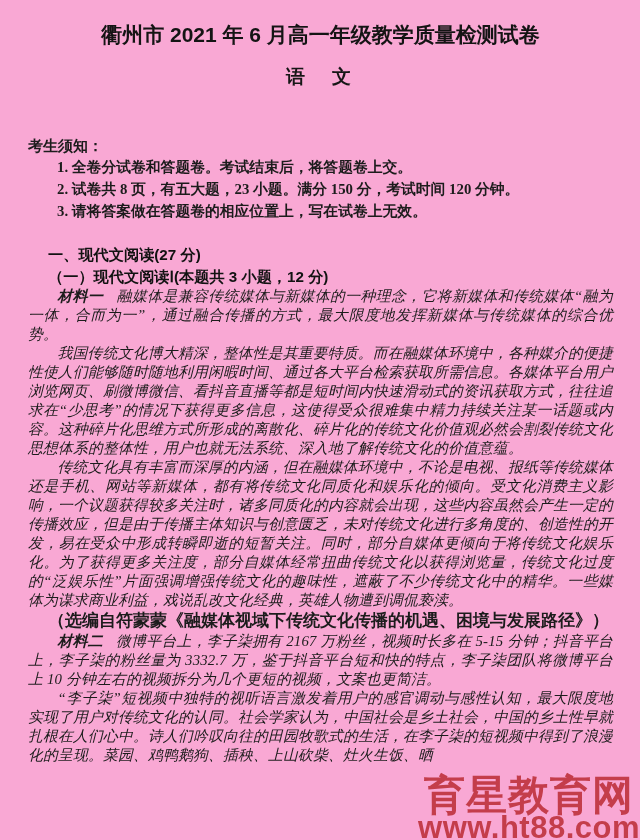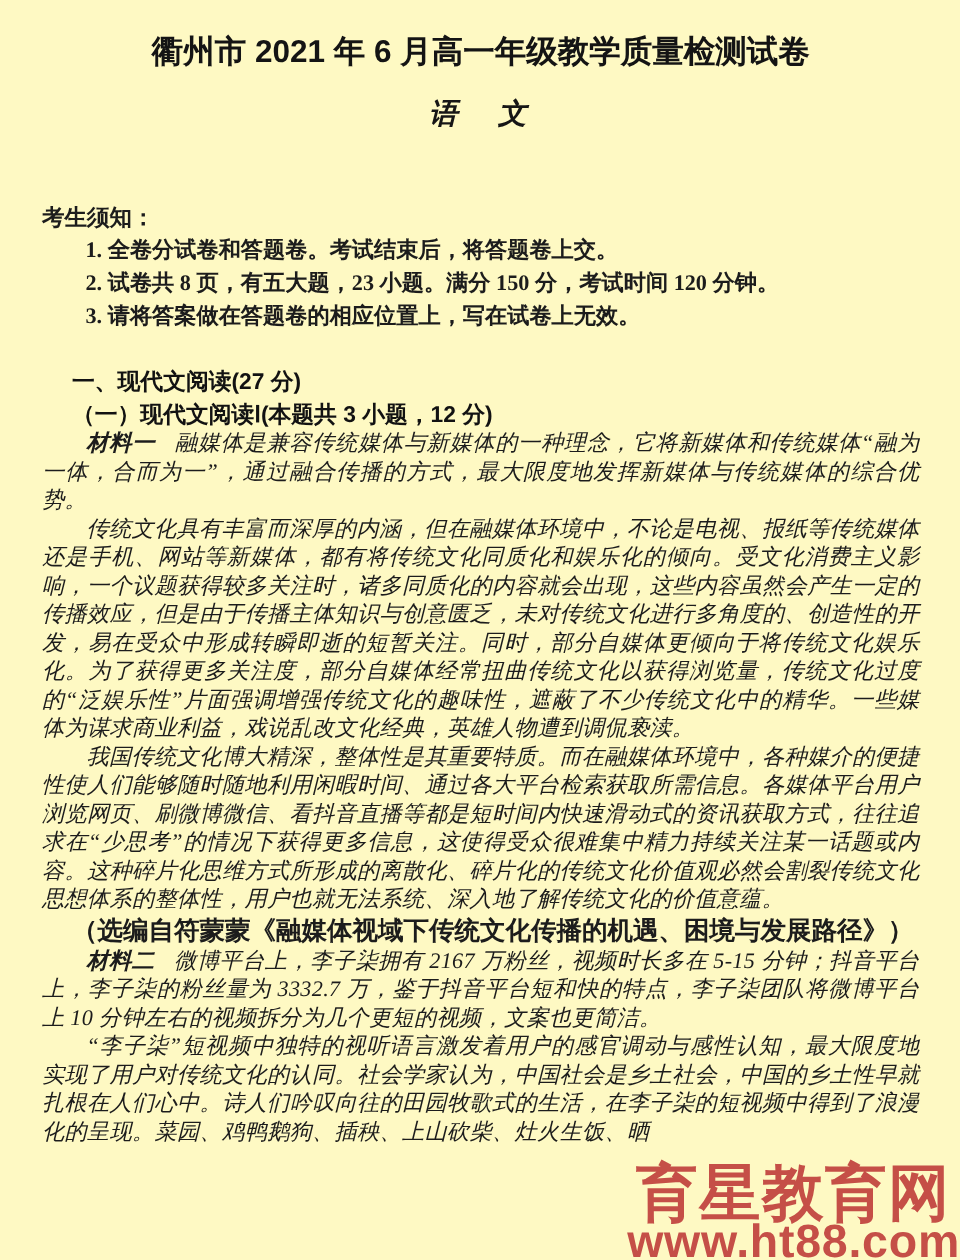--- a/index.html
+++ b/index.html
@@ -1,20 +1,20 @@
 <!DOCTYPE html>
 <html><head>
 <meta charset="utf-8">
 <style>
   html,body{margin:0;padding:0;background:#e8e8e8;}
   .page{
     position:relative;
     width:640px;height:840px;
     margin:0 auto;
-    background:#fef9c3;
+    background:#f9a8d4;
     overflow:hidden;
     color:#1c1c1c;
     font-family:"Liberation Serif", serif;
     box-sizing:border-box;
     padding:22px 27px 0 28px;
   }
   .title{
     margin:0;
     text-align:center;
     font-family:"Liberation Sans", sans-serif;
@@ -24,21 +24,20 @@
     color:#141414;
   }
   .subject{
     margin-top:17px;
     text-align:center;
     font-weight:700;
     font-size:19px;
     line-height:24px;
     letter-spacing:4px;
     color:#161616;
-    font-style:italic;
   }
   .notice{margin-top:46px;}
   .notice-heading{
     font-family:"Liberation Sans", sans-serif;
     font-weight:700;
     font-size:15px;
     line-height:21px;
   }
   .notice-item{
     padding-left:29px;
@@ -125,23 +124,23 @@
 
   <div class="sec-block">
     <div class="sec-heading">一、现代文阅读(27 分)</div>
     <div class="sec-heading">（一）现代文阅读Ⅰ(本题共 3 小题，12 分)</div>
   </div>
 
   <div class="body-text">
 
     <p class="para"><span class="mat-label">材料一</span><span>融媒体是兼容传统媒体与新媒体的一种理念，它将新媒体和传统媒体“融为一体，合而为一”，通过融合传播的方式，最大限度地发挥新媒体与传统媒体的综合优势。</span></p>
 
+    <p class="para">我国传统文化博大精深，整体性是其重要特质。而在融媒体环境中，各种媒介的便捷性使人们能够随时随地利用闲暇时间、通过各大平台检索获取所需信息。各媒体平台用户浏览网页、刷微博微信、看抖音直播等都是短时间内快速滑动式的资讯获取方式，往往追求在“少思考”的情况下获得更多信息，这使得受众很难集中精力持续关注某一话题或内容。这种碎片化思维方式所形成的离散化、碎片化的传统文化价值观必然会割裂传统文化思想体系的整体性，用户也就无法系统、深入地了解传统文化的价值意蕴。</p>
+
     <p class="para">传统文化具有丰富而深厚的内涵，但在融媒体环境中，不论是电视、报纸等传统媒体还是手机、网站等新媒体，都有将传统文化同质化和娱乐化的倾向。受文化消费主义影响，一个议题获得较多关注时，诸多同质化的内容就会出现，这些内容虽然会产生一定的传播效应，但是由于传播主体知识与创意匮乏，未对传统文化进行多角度的、创造性的开发，易在受众中形成转瞬即逝的短暂关注。同时，部分自媒体更倾向于将传统文化娱乐化。为了获得更多关注度，部分自媒体经常扭曲传统文化以获得浏览量，传统文化过度的“泛娱乐性”片面强调增强传统文化的趣味性，遮蔽了不少传统文化中的精华。一些媒体为谋求商业利益，戏说乱改文化经典，英雄人物遭到调侃亵渎。</p>
-
-    <p class="para">我国传统文化博大精深，整体性是其重要特质。而在融媒体环境中，各种媒介的便捷性使人们能够随时随地利用闲暇时间、通过各大平台检索获取所需信息。各媒体平台用户浏览网页、刷微博微信、看抖音直播等都是短时间内快速滑动式的资讯获取方式，往往追求在“少思考”的情况下获得更多信息，这使得受众很难集中精力持续关注某一话题或内容。这种碎片化思维方式所形成的离散化、碎片化的传统文化价值观必然会割裂传统文化思想体系的整体性，用户也就无法系统、深入地了解传统文化的价值意蕴。</p>
 
     <p class="attribution">（选编自符蒙蒙《融媒体视域下传统文化传播的机遇、困境与发展路径》）</p>
 
     <p class="para"><span class="mat-label">材料二</span><span>微博平台上，李子柒拥有 2167 万粉丝，视频时长多在 5-15 分钟；抖音平台上，李子柒的粉丝量为 3332.7 万，鉴于抖音平台短和快的特点，李子柒团队将微博平台上 10 分钟左右的视频拆分为几个更短的视频，文案也更简洁。</span></p>
 
     <p class="para">“李子柒”短视频中独特的视听语言激发着用户的感官调动与感性认知，最大限度地实现了用户对传统文化的认同。社会学家认为，中国社会是乡土社会，中国的乡土性早就扎根在人们心中。诗人们吟叹向往的田园牧歌式的生活，在李子柒的短视频中得到了浪漫化的呈现。菜园、鸡鸭鹅狗、插秧、上山砍柴、灶火生饭、晒</p>
 
   </div>
 
   <div class="watermark">

